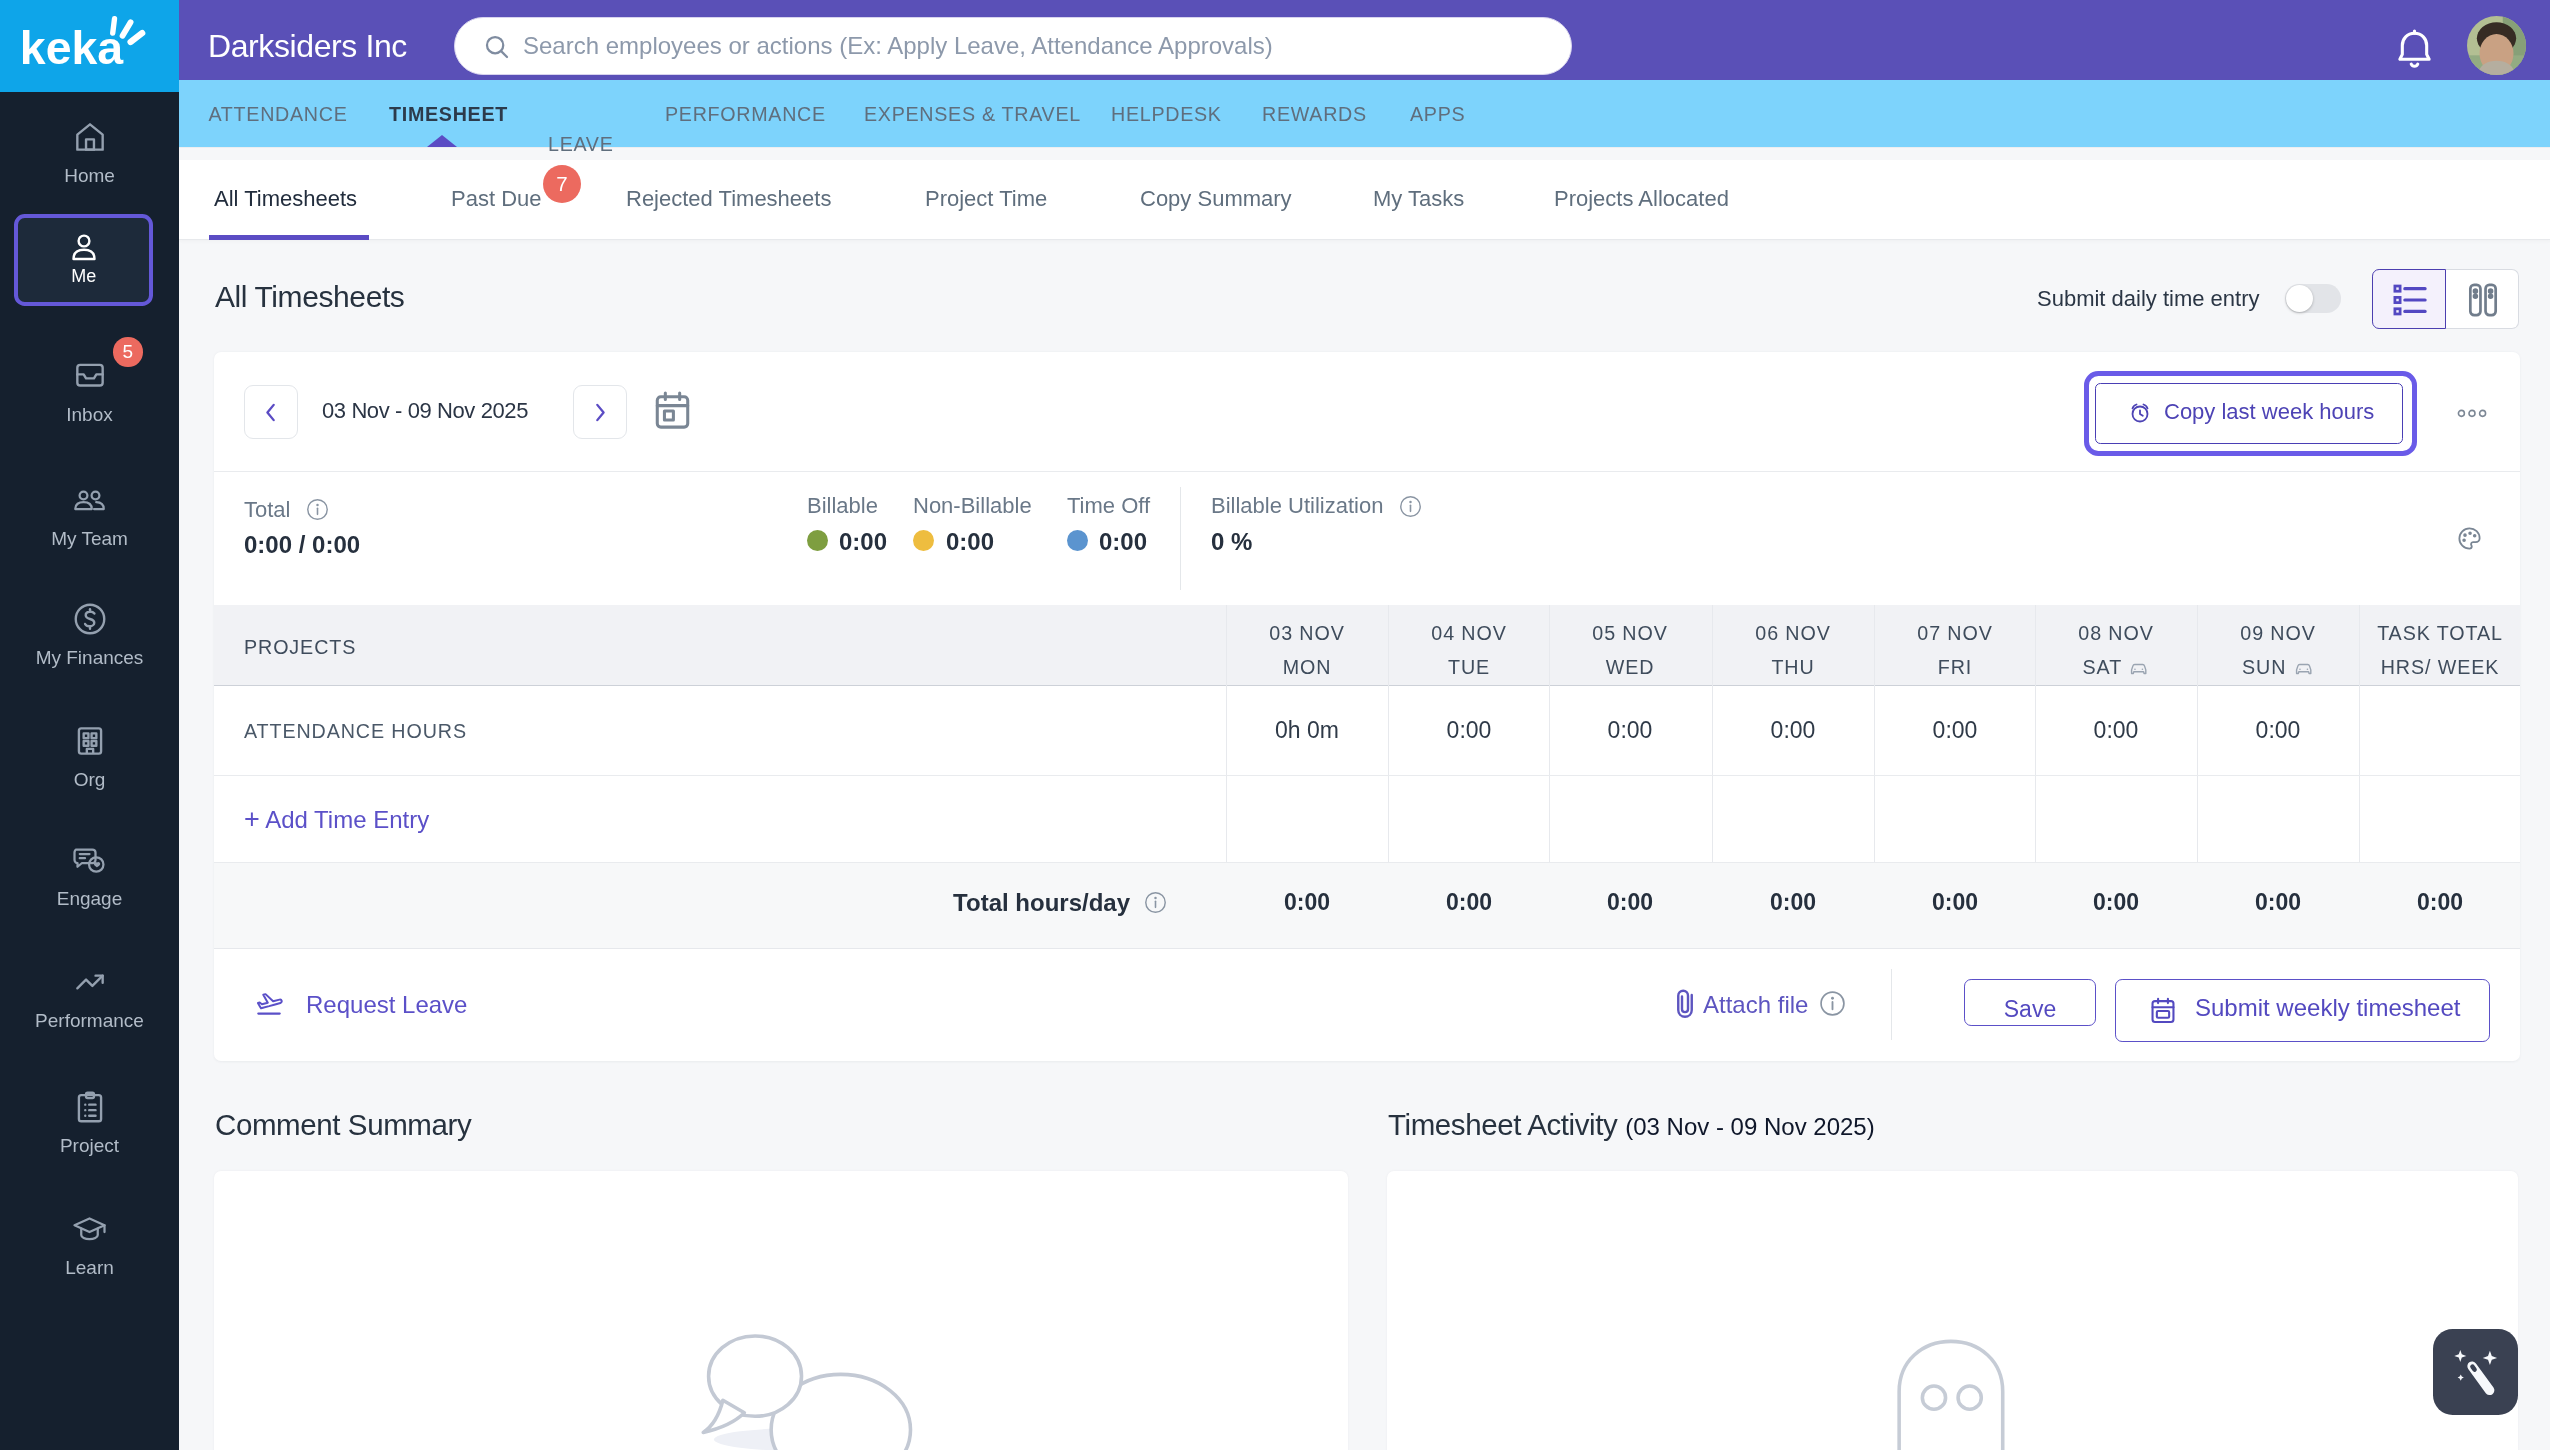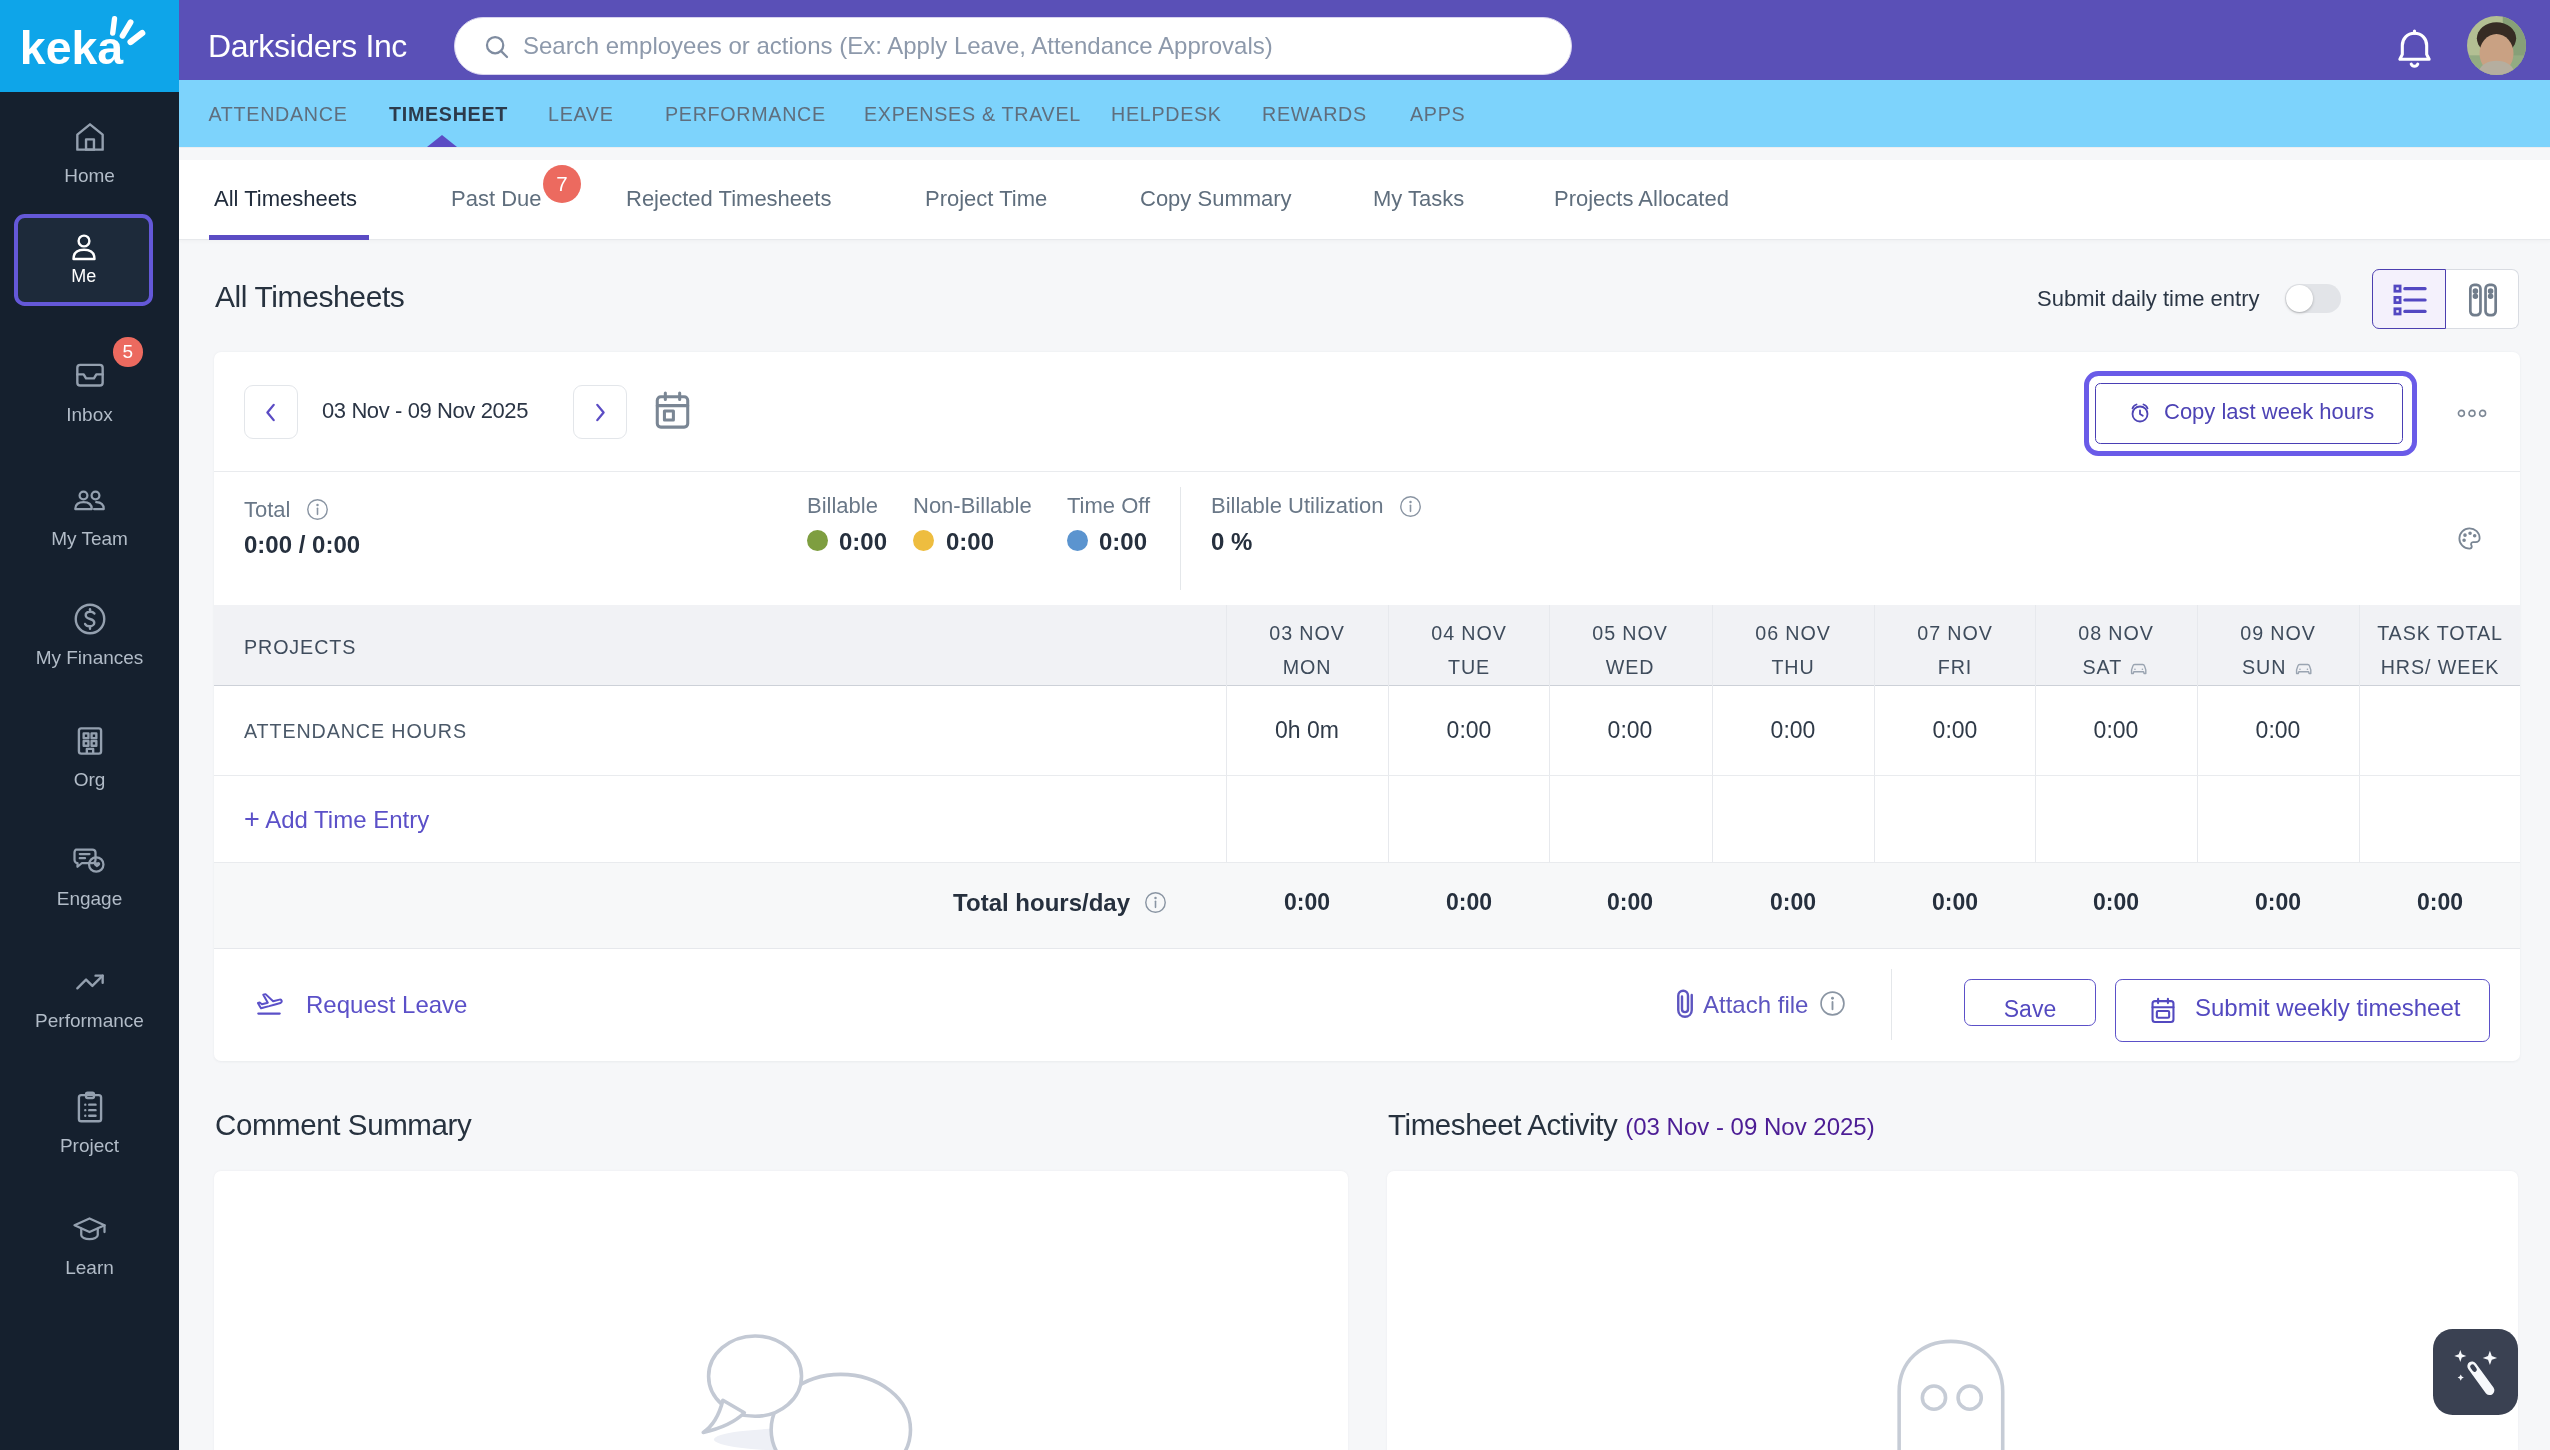--- a/index.html
+++ b/index.html
@@ -184,21 +184,21 @@
         <path d="M3 9.5 L13 5 L23 9.5 L13 14 Z"></path>
         <path d="M7.5 11.8 L7.5 16 C7.5 17.6 10 18.8 13 18.8 C16 18.8 18.5 17.6 18.5 16 L18.5 11.8"></path>
         <path d="M23 9.5 L23 14"></path>
       </svg>
     <div>Learn</div>
   </div>
 </div>
 <div id="topnav">
   <div class="nav-item" style="left:29.5px;">ATTENDANCE</div>
   <div class="nav-item active" style="left:210px;">TIMESHEET</div>
-  <div class="nav-item" style="left:369px;">LEAVE</div>
+  <div class="nav-item" style="left:369px;margin-top:30px;">LEAVE</div>
   <div class="nav-item" style="left:486px;">PERFORMANCE</div>
   <div class="nav-item" style="left:685px;">EXPENSES &amp; TRAVEL</div>
   <div class="nav-item" style="left:932px;">HELPDESK</div>
   <div class="nav-item" style="left:1083px;">REWARDS</div>
   <div class="nav-item" style="left:1231px;">APPS</div>
   <div id="nav-tri"></div>
 </div>
 <div id="subnav">
   <div class="sub-item active" style="left:35px;">All Timesheets</div>
   <div class="sub-item" style="left:272px;">Past Due</div>
@@ -422,21 +422,21 @@
         <rect x="3.5" y="5" width="17" height="17" rx="2"></rect>
         <line x1="3.5" y1="10" x2="20.5" y2="10"></line>
         <line x1="8" y1="3" x2="8" y2="6.6"></line>
         <line x1="16" y1="3" x2="16" y2="6.6"></line>
         <rect x="7" y="13" width="10" height="5.5" rx="1"></rect>
       </svg>
     <div style="position:absolute; left:79px; top:14.3px; font-size:24px; color:#5349c0;">Submit weekly timesheet</div>
   </div>
 </div>
 <div id="h-comment" style="position:absolute; left:215px; top:1108px; font-size:29.5px; color:#27323f; font-weight:500; letter-spacing:-0.4px;">Comment Summary</div>
-<div id="h-activity" style="position:absolute; left:1388px; top:1108px; font-size:29.5px; color:#27323f; font-weight:500; letter-spacing:-0.4px;">Timesheet Activity <span style="font-size:24px; color:#4c1d95; font-weight:400; letter-spacing:0;">(03 Nov - 09 Nov 2025)</span></div>
+<div id="h-activity" style="position:absolute; left:1388px; top:1108px; font-size:29.5px; color:#27323f; font-weight:500; letter-spacing:-0.4px;">Timesheet Activity <span style="font-size:24px; color:#0f172a; font-weight:400; letter-spacing:0;">(03 Nov - 09 Nov 2025)</span></div>
 <div id="bottom-left-card">
   <svg style="position:absolute; left:482px; top:156px;" width="295" height="201" viewBox="0 0 330 225">
     <ellipse cx="120" cy="126" rx="100" ry="13" fill="#eef0f6"></ellipse>
     <ellipse cx="162" cy="115" rx="78" ry="62" fill="#ffffff" stroke="#c3c9d4" stroke-width="4"></ellipse>
     <ellipse cx="66" cy="55" rx="52" ry="45" fill="#ffffff" stroke="#c3c9d4" stroke-width="4"></ellipse>
     <path d="M30 82 C26 98 20 110 8 118 C26 114 44 106 54 96 Z" fill="#ffffff" stroke="#c3c9d4" stroke-width="4" stroke-linejoin="round"></path>
   </svg>
 </div>
 <div id="bottom-right-card">
   <svg style="position:absolute; left:505px; top:165px;" width="125" height="192" viewBox="0 0 140 215">

